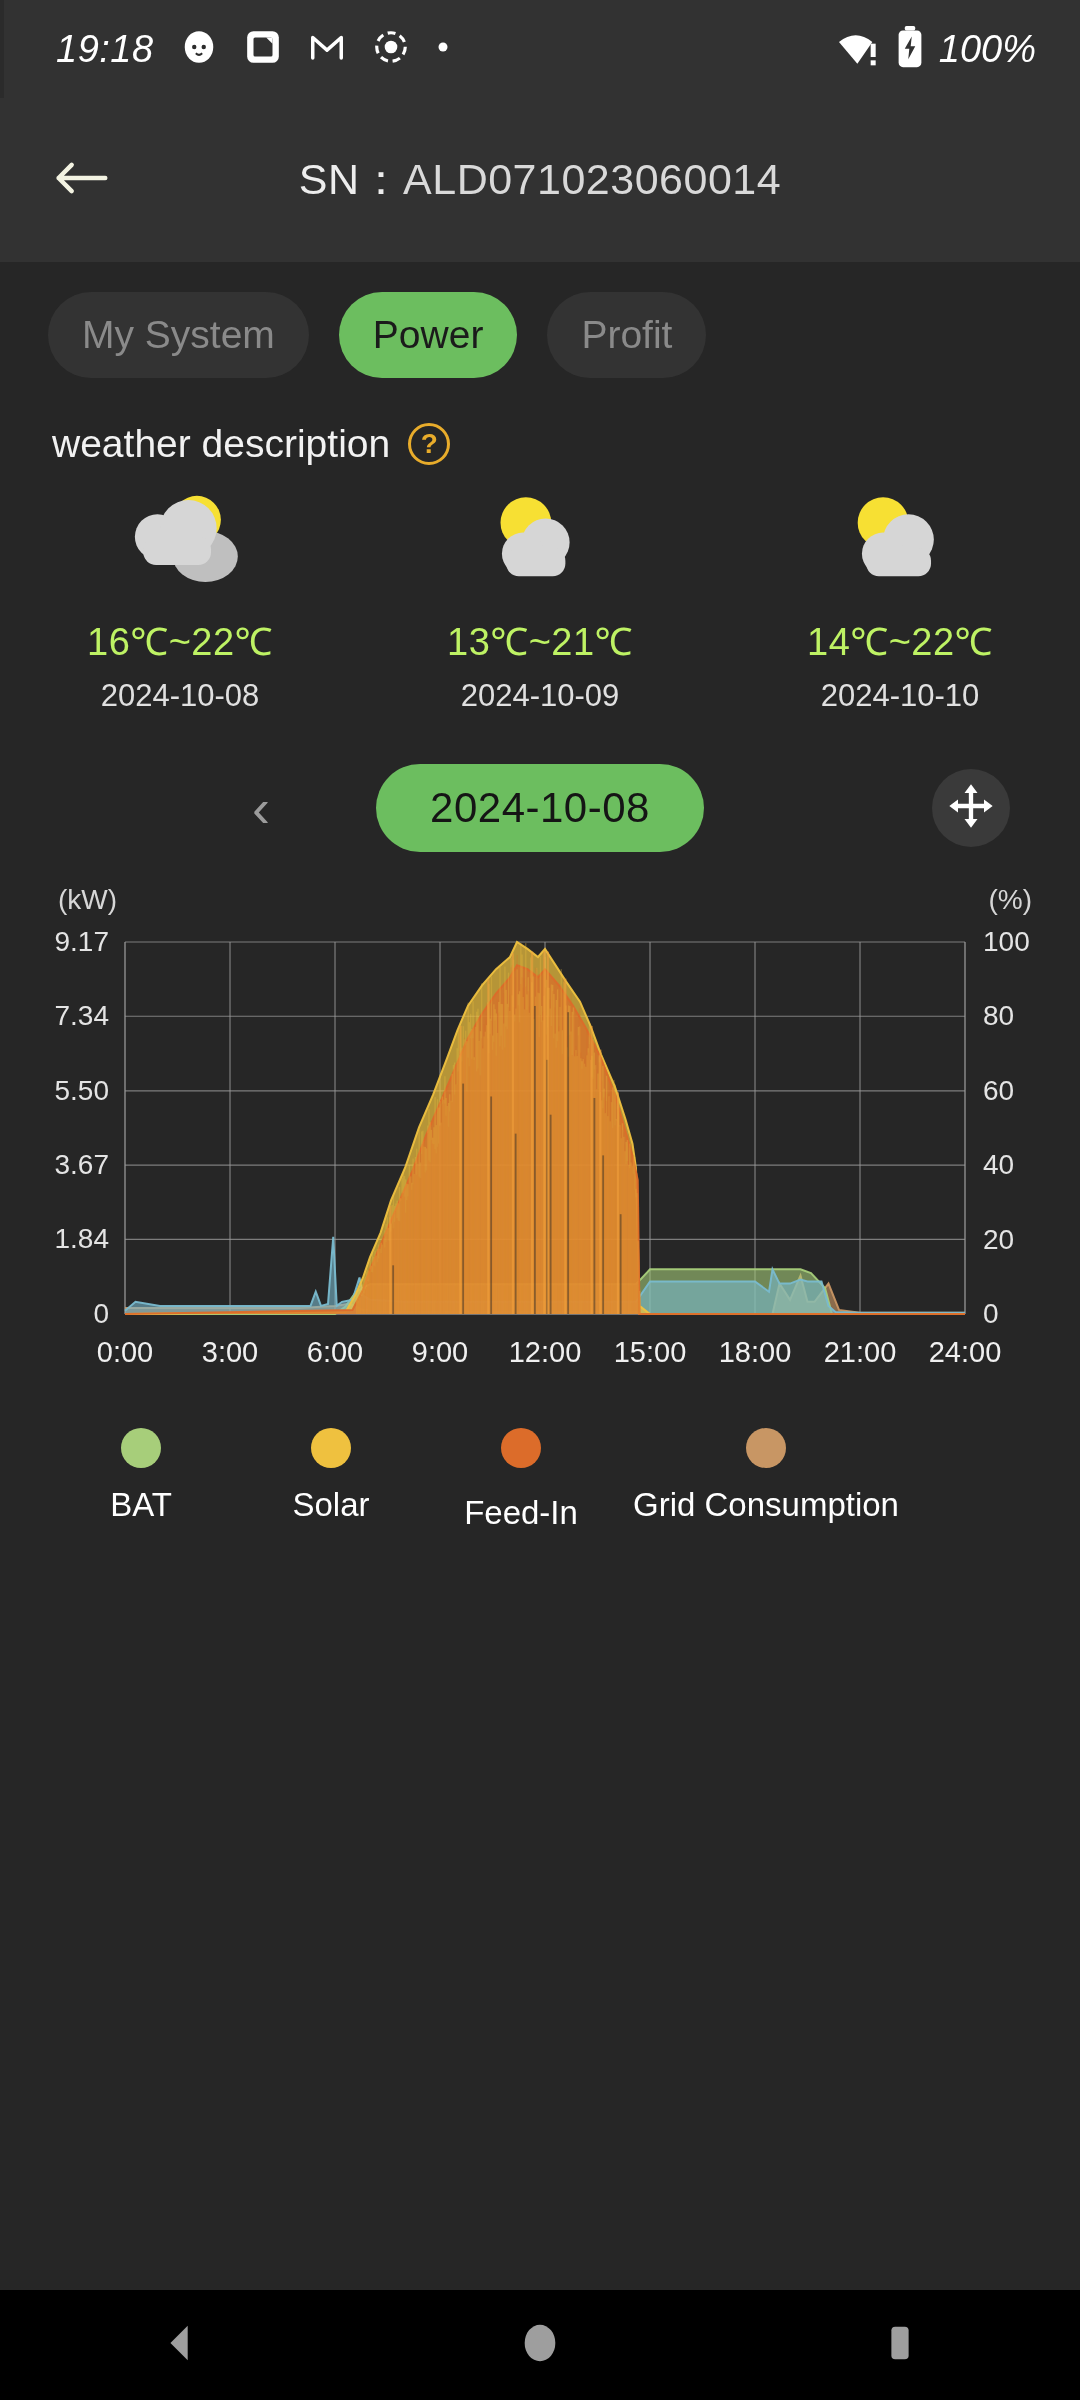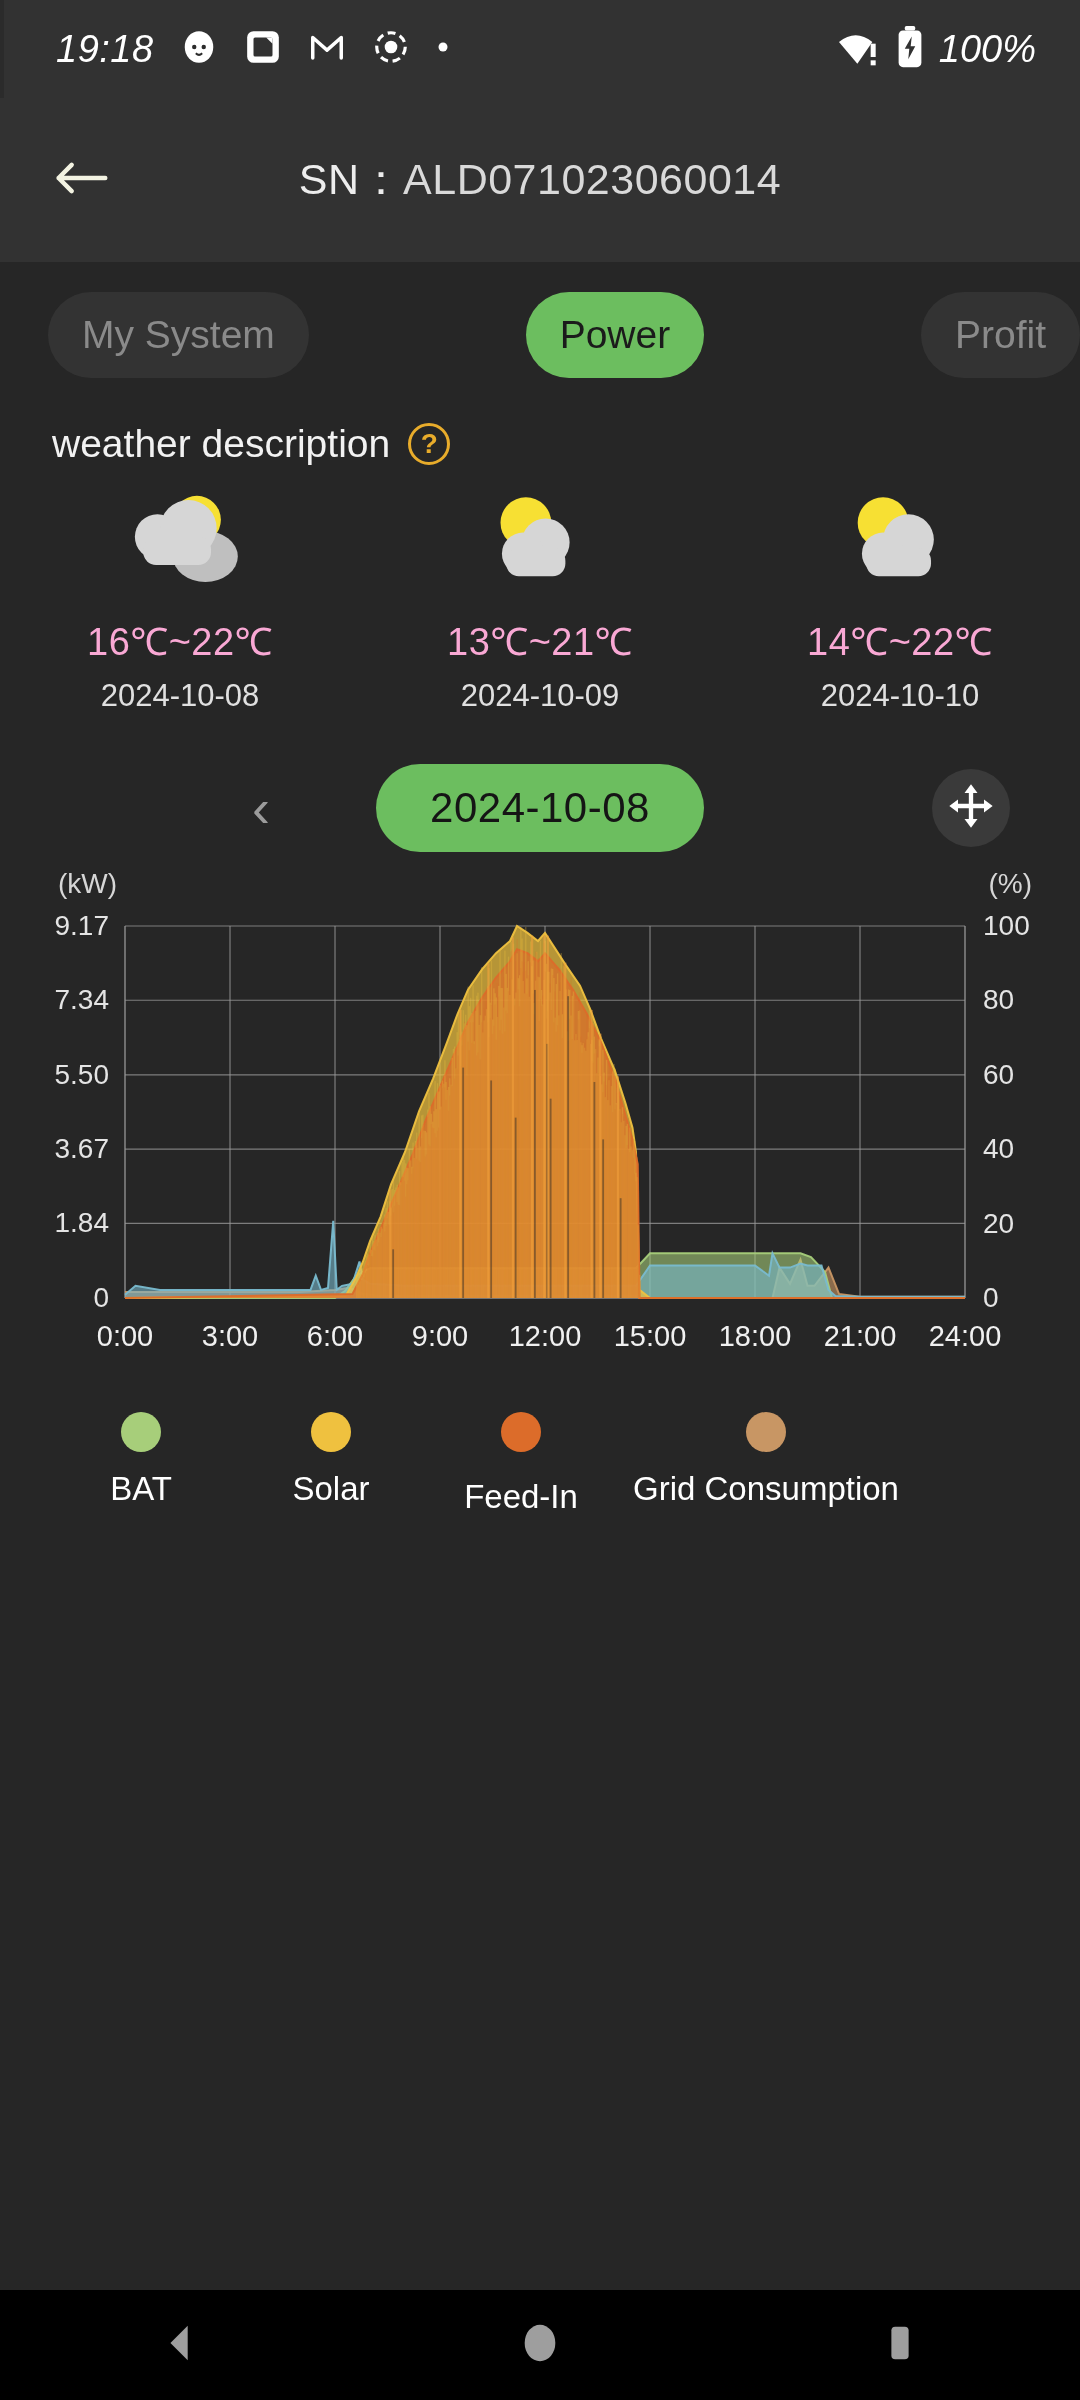--- a/index.html
+++ b/index.html
@@ -23,51 +23,51 @@
   .back-btn { position:absolute; left:46px; width:70px; height:70px;
               display:flex; align-items:center; justify-content:center; }
   .appbar-title { width:100%; text-align:center; font-size:43px; color:#d9d9d9;
                   letter-spacing:0.5px; }
   .appbar-title .sn-key { color:#ededed; }
 
   
   .content { position:absolute; left:0; top:262px; width:1080px; height:2028px;
              background:#262626; }
 
-  .tabs { display:flex; gap:30px; padding:30px 0 0 48px;justify-content:space-between; }
+  .tabs { display:flex; gap:30px; padding:30px 0 0 48px; }
   .tab { height:86px; border-radius:43px; background:#333333; color:#8a8a8a;
          font-size:39px; display:flex; align-items:center; justify-content:center;
          padding:0 34px; }
   .tab.active { background:#6cbe5f; color:#1b1b1b; }
 
   .weather-head { display:flex; align-items:center; gap:18px;
                   padding:44px 0 0 52px; }
   .weather-head .wtitle { color:#f2f2f2; font-size:39px; }
   .qmark { width:42px; height:42px; border-radius:50%; border:3px solid #e8ac2b;
            color:#e8ac2b; font-size:28px; display:flex; align-items:center;
            justify-content:center; font-weight:bold; }
 
   .wcards { display:flex; padding:20px 0 0 0; }
   .wcard { flex:1; display:flex; flex-direction:column; align-items:center; }
   .wicon { width:170px; height:110px; position:relative; margin-bottom:12px; }
-  .wtemp { color:#f9a8d4; font-size:38px; margin-top:6px; letter-spacing:0.5px; }
+  .wtemp { color:#bef264; font-size:38px; margin-top:6px; letter-spacing:0.5px; }
   .wdate { color:#e0e0e0; font-size:31px; margin-top:12px; }
 
   .datebar { display:flex; align-items:center; justify-content:center;
              position:relative; margin-top:46px; height:96px; }
   .chev-left { position:absolute; left:252px; color:#9b9b9b; font-size:54px;
                line-height:1; }
   .date-pill { background:#6cbe5f; color:#151515; font-size:42px;
                border-radius:48px; padding:20px 54px; letter-spacing:0.5px; }
   .fullscreen-btn { position:absolute; right:70px; width:78px; height:78px;
                     border-radius:50%; background:#3a3a3a;
                     display:flex; align-items:center; justify-content:center; }
 
   
-  .chartwrap { position:relative; margin-top:12px; width:1080px; height:530px; }
+  .chartwrap { position:relative; margin-top:28px; width:1080px; height:530px; }
   .axis-unit-l { position:absolute; left:58px; top:0; color:#d6d6d6; font-size:28px; }
   .axis-unit-r { position:absolute; right:48px; top:0; color:#d6d6d6; font-size:28px; }
   .chart-svg { position:absolute; left:0; top:30px; }
 
   .legend { display:flex; padding:0 0 0 46px; margin-top:14px; }
   .leg-item { display:flex; flex-direction:column; align-items:center; }
   .leg-dot { width:40px; height:40px; border-radius:50%; }
   .leg-label { color:#ffffff; font-size:33px; margin-top:18px; white-space:nowrap; }
 
   

